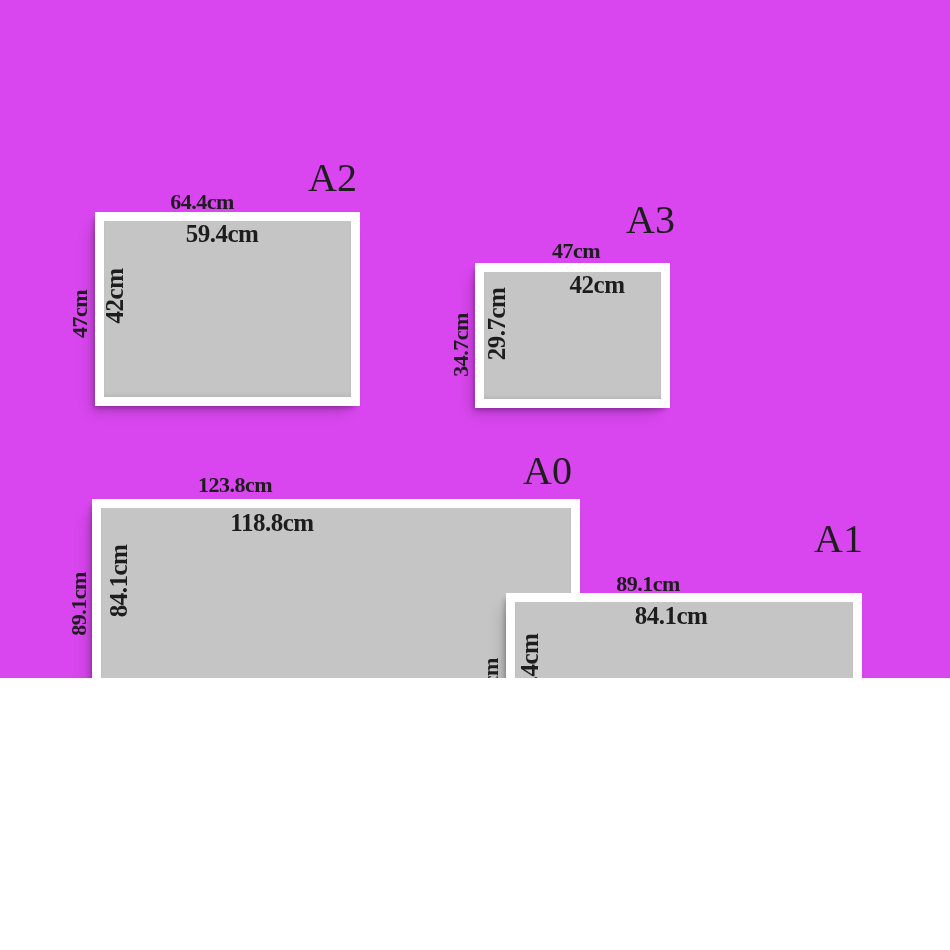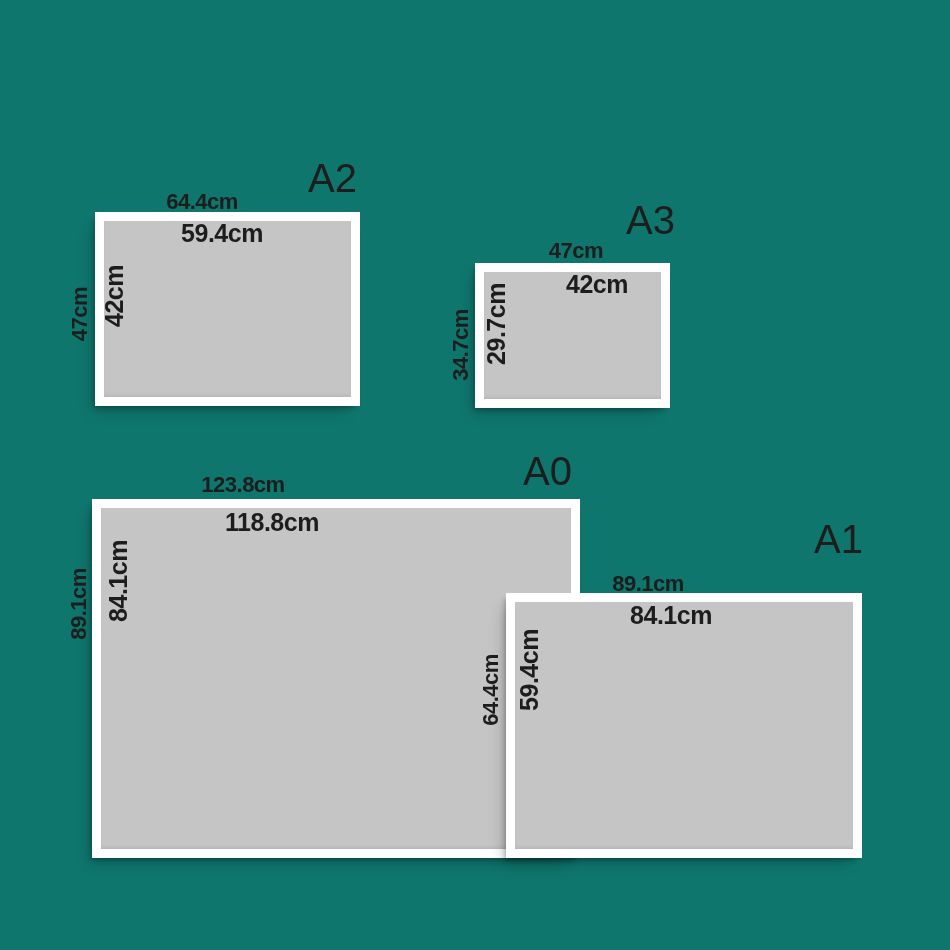--- a/index.html
+++ b/index.html
@@ -1,18 +1,18 @@
 <!DOCTYPE html>
 <html><head>
 <meta charset="utf-8">
 <style>
   html,body{margin:0;padding:0;background:#ffffff;}
   .page{
-    position:relative;width:950px;height:950px;background:#0f766e;
-    font-family:Liberation Sans, sans-serif;color:#1d1d1d;overflow:hidden;
+    position:relative;width:950px;height:678px;background:#d946ef;
+    font-family:Liberation Serif, serif;color:#1d1d1d;overflow:hidden;
   }
   .grp{position:absolute;inset:0;}
   #g-a0{z-index:1}
   #g-a1{z-index:2}
 
   .frame{
     position:absolute;background:#ffffff;
     box-shadow:-3px 4px 5px -2px rgba(0,0,0,0.28),
                -8px 10px 14px -5px rgba(0,0,0,0.18);
   }
@@ -45,21 +45,21 @@
   
   #a3-title{right:275px;top:200px;}
   #a3-ow{left:576px;top:240px;}
   #a3-frame{left:475px;top:263px;width:195px;height:145px;}
   #a3-iw{left:597px;top:272px;}
   #a3-oh{left:461px;top:345px;}
   #a3-ih{left:496px;top:324px;}
 
   
   #a0-title{right:378px;top:451px;text-align:center;}
-  #a0-ow{left:235px;top:474px;margin-left:8px;}
+  #a0-ow{left:235px;top:474px;}
   #a0-frame{left:92px;top:499px;width:488px;height:359px;}
   #a0-iw{left:272px;top:510px;}
   #a0-oh{left:79px;top:604px;}
   #a0-ih{left:118px;top:581px;}
 
   
   #a1-title{right:87px;top:519px;}
   #a1-ow{left:648px;top:573px;}
   #a1-frame{left:506px;top:593px;width:356px;height:265px;}
   #a1-iw{left:671px;top:603px;}

